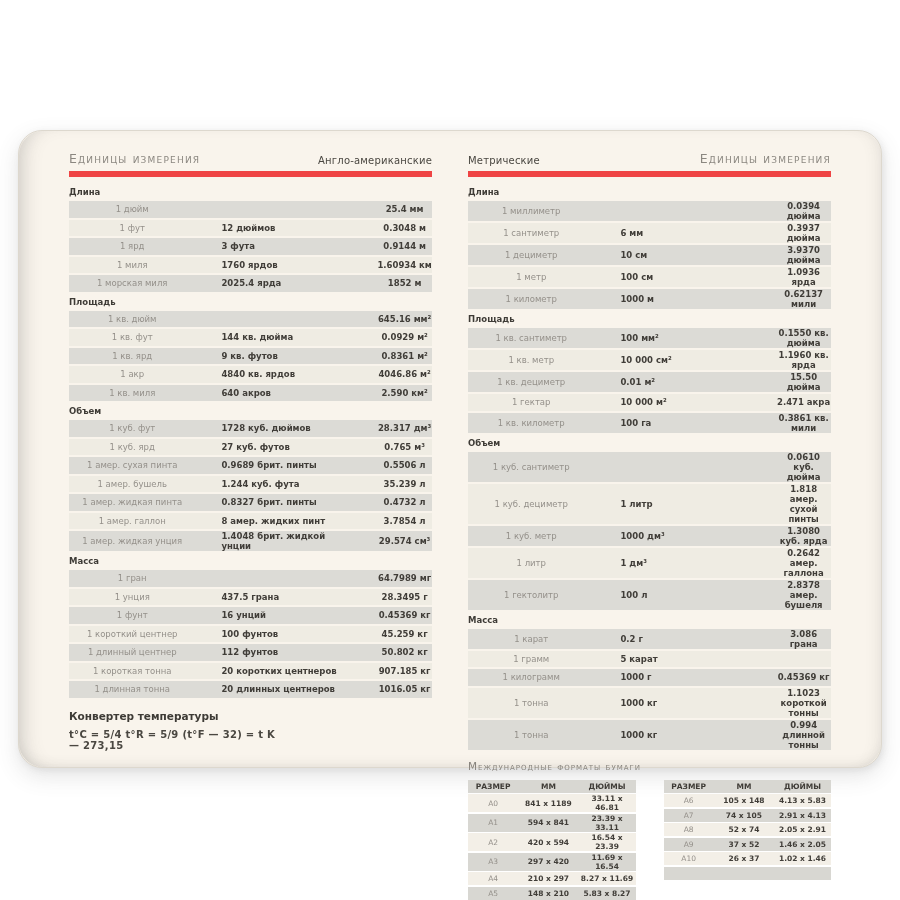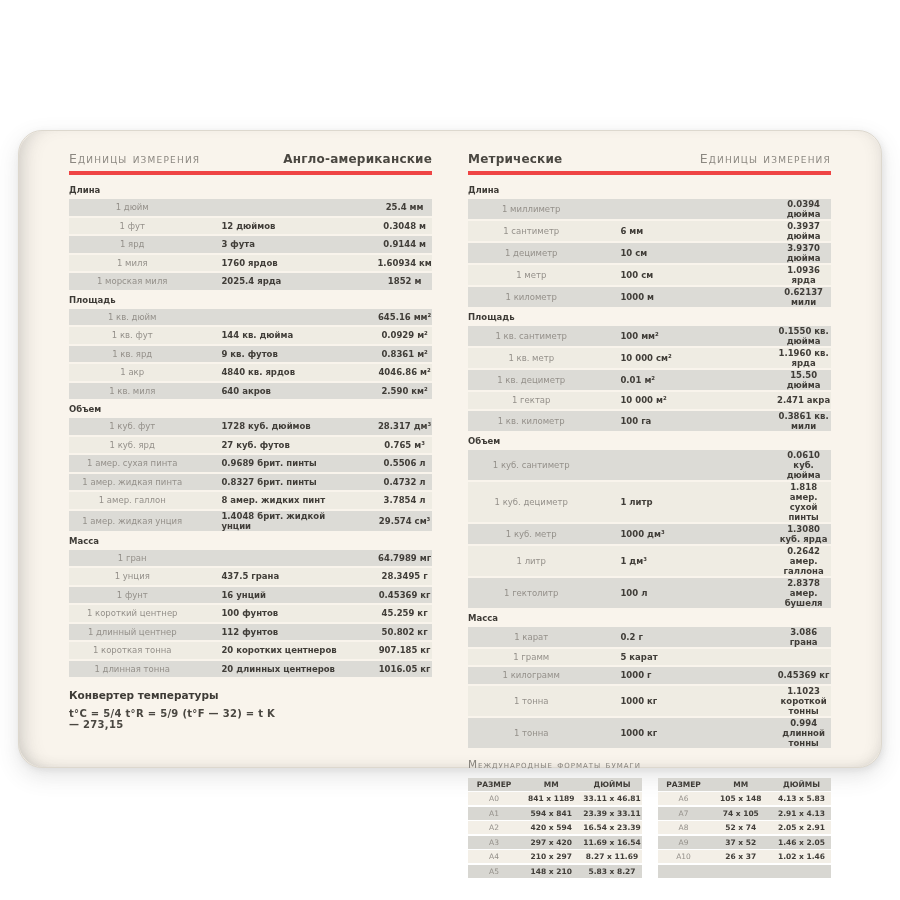--- a/index.html
+++ b/index.html
@@ -14,45 +14,45 @@
   }
   .spread::before {
     content:""; position:absolute; inset:0; border-radius:24px; pointer-events:none;
     box-shadow: inset 16px 0 20px -14px rgba(80,80,80,.28), inset -12px 0 16px -12px rgba(80,80,80,.15), inset 0 -10px 14px -10px rgba(80,80,80,.12);
   }
 
   .page { width:364px; }
 
   .page-header {
     display:flex; justify-content:space-between; align-items:flex-end;
-    padding-bottom:5px; border-bottom:4px solid #ef4444; margin-bottom:7px;
+    padding-bottom:5px; border-bottom:6px solid #ef4444; margin-bottom:7px;
   }
   .hdr-caps { font-variant:small-caps; font-size:12.5px; letter-spacing:1.2px; color:#8b8780; }
-  .hdr-bold { font-size:12px; font-weight:bold; color:#4a4741; letter-spacing:.2px; }
+  .hdr-bold { font-size:10px; font-weight:normal; color:#4a4741; letter-spacing:.2px; }
 
   .sec-title { font-size:8.5px; font-weight:bold; color:#3e3b36; padding:3px 0 4px 0; }
 
   .row {
     display:grid; grid-template-columns:42% 33% 25%; align-items:center;
     min-height:16.5px; margin-bottom:2px; font-size:8.5px; background:#efece3;
   }
   .row.gray { background:#dcdbd6; }
   .c0 { text-align:center; padding-right:26px; color:#94908a; }
   .c1 { text-align:left; font-weight:bold; color:#403d38; }
   .c2 { text-align:center; font-weight:bold; color:#403d38;margin-left:36px; }
 
   .temp-block { margin-top:12px; }
   .temp-title { font-size:10.5px; font-weight:bold; color:#3e3b36; margin-bottom:7px; }
   .temp-cols { display:flex;gap:22px; }
   .temp-formula { width:57%; font-size:10px; font-weight:600; color:#4a4741; letter-spacing:.3px; }
   .temp-notes { width:43%; font-size:7.5px; font-weight:bold; color:#4a4741; line-height:1.65; }
 
   .paper-block { margin-top:10px; }
   .paper-title { font-variant:small-caps; font-size:10.5px; letter-spacing:1px; color:#8b8780; margin-bottom:8px; }
-  .paper-tables { display:flex; gap:16px; }
+  .paper-tables { display:flex; gap:28px; }
   .mini { flex:1; }
   .mrow {
     display:grid; grid-template-columns:30% 36% 34%; align-items:center;
     min-height:13px; margin-bottom:1.5px; font-size:7.5px; text-align:center; background:#f3efe7;
   }
   .mrow.gray { background:#d8d7d2; }
   .mrow.mhead { background:#d8d7d2; font-weight:bold; color:#3e3b36; }
   .mrow .m0 { color:#94908a; }
   .mrow .m1, .mrow .m2 { font-weight:bold; color:#403d38; }
   .mrow.mhead .m0 { color:#3e3b36; font-weight:bold; }
@@ -135,20 +135,25 @@
             <div class="row">
               <span class="c0">1 куб. ярд</span>
               <span class="c1">27 куб. футов</span>
               <span class="c2">0.765 м³</span>
             </div>
             <div class="row gray">
               <span class="c0">1 амер. сухая пинта</span>
               <span class="c1">0.9689 брит. пинты</span>
               <span class="c2">0.5506 л</span>
             </div>
+            <div class="row">
+              <span class="c0">1 амер. бушель</span>
+              <span class="c1">1.244 куб. фута</span>
+              <span class="c2">35.239 л</span>
+            </div>
             <div class="row gray">
               <span class="c0">1 амер. жидкая пинта</span>
               <span class="c1">0.8327 брит. пинты</span>
               <span class="c2">0.4732 л</span>
             </div>
             <div class="row">
               <span class="c0">1 амер. галлон</span>
               <span class="c1">8 амер. жидких пинт</span>
               <span class="c2">3.7854 л</span>
             </div>

